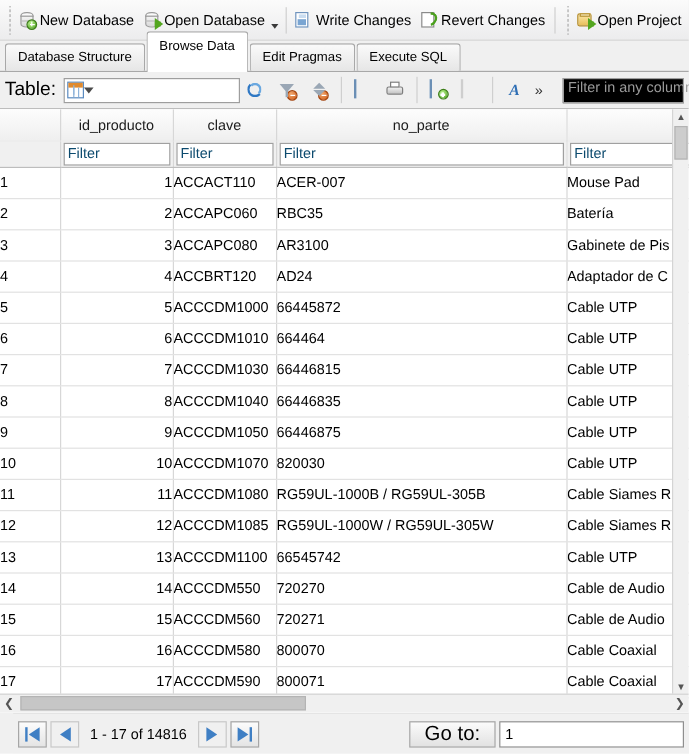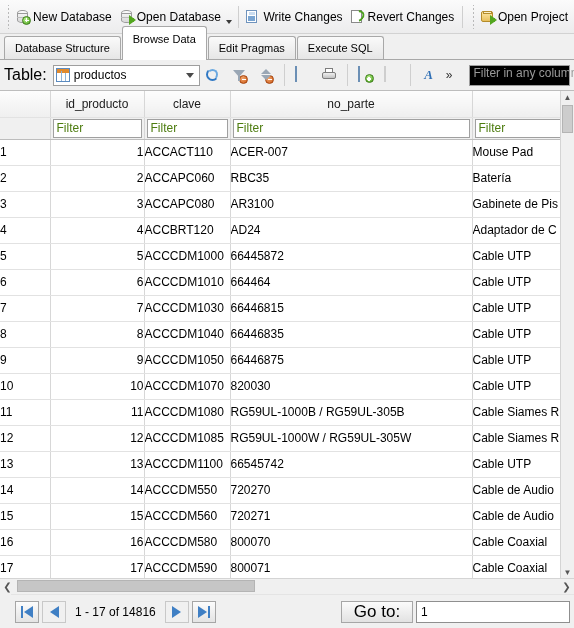--- a/index.html
+++ b/index.html
@@ -129,21 +129,21 @@
     border-bottom:1px solid #bdbdbd;border-right:1px solid #cdcdcd;
     text-align:center;color:#1b1b1b;font-size:12px;
   }
   th.corner{background:linear-gradient(#fdfdfd,#efefef);border-right:1px solid #cdcdcd;border-bottom:1px solid #bdbdbd;}
   td.rowhead{
     background:#fff;border-right:1px solid #d7d7d7;border-bottom:1px solid #fff;
     padding-left:6px;text-align:left;color:#000;font-size:12px;
   }
   tr.filterrow td{height:22px;border-bottom:1px solid #bdbdbd;background:#f0f0f0;padding:0;}
   .fcell{margin:1px 2px;height:19px;background:#fff;border:1px solid #a0a0a0;box-sizing:border-box;
-    display:flex;align-items:center;padding-left:3px;color:#4d7c0f;font-size:12px;}
+    display:flex;align-items:center;padding-left:3px;color:#0c4a6e;font-size:12px;}
   .fcell.blank{background:#f0f0f0;border:none;}
   td.num{text-align:right;padding-right:4px;}
   td.txt{text-align:left;padding-left:5px;}
 
   .col-rh{width:50px;}
   .col-id{width:94px;}
   .col-clave{width:86px;}
   .col-parte{width:242px;}
   .col-desc{width:106px;}
 
@@ -234,21 +234,20 @@
     <div class="tab active">Browse Data</div>
     <div class="tab">Edit Pragmas</div>
     <div class="tab">Execute SQL</div>
   </div>
 
   <div class="browsebar">
     <span class="tablabel">Table:</span>
 
     <div class="combo">
       <span class="grid-ico"></span>
-      <span class="ctxt">productos</span>
       <span class="chev"></span>
     </div>
 
     <div class="tool">
       <span class="refresh"></span>
     </div>
     <div class="tool">
       <span class="funnel">
           <span class="minus-badge"></span>
         </span>

